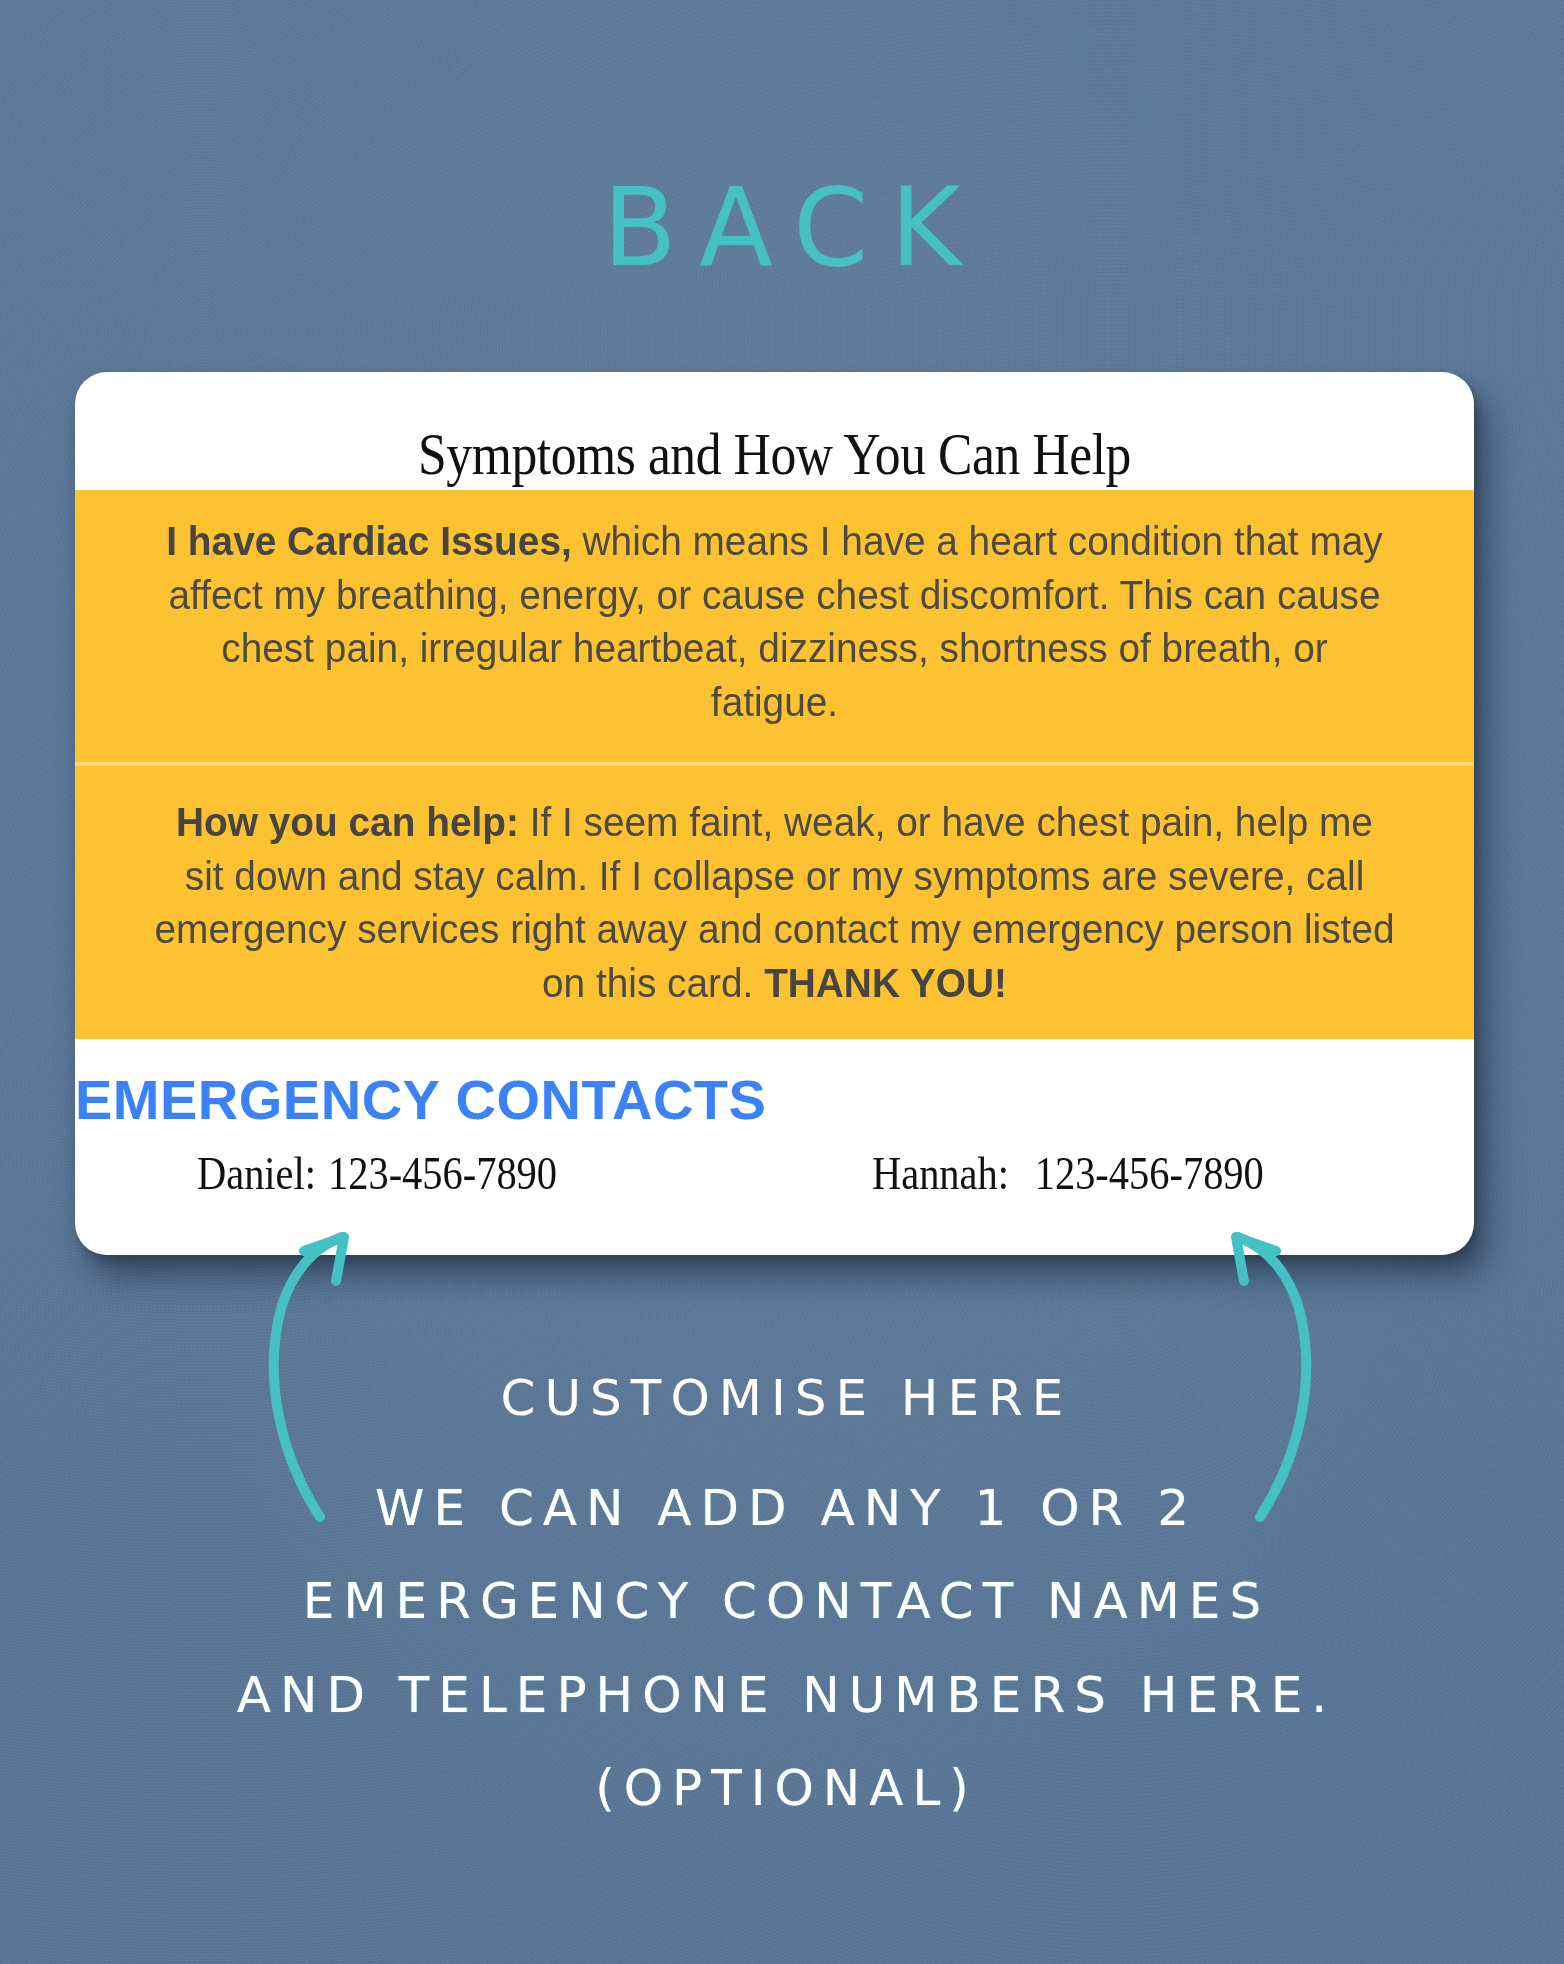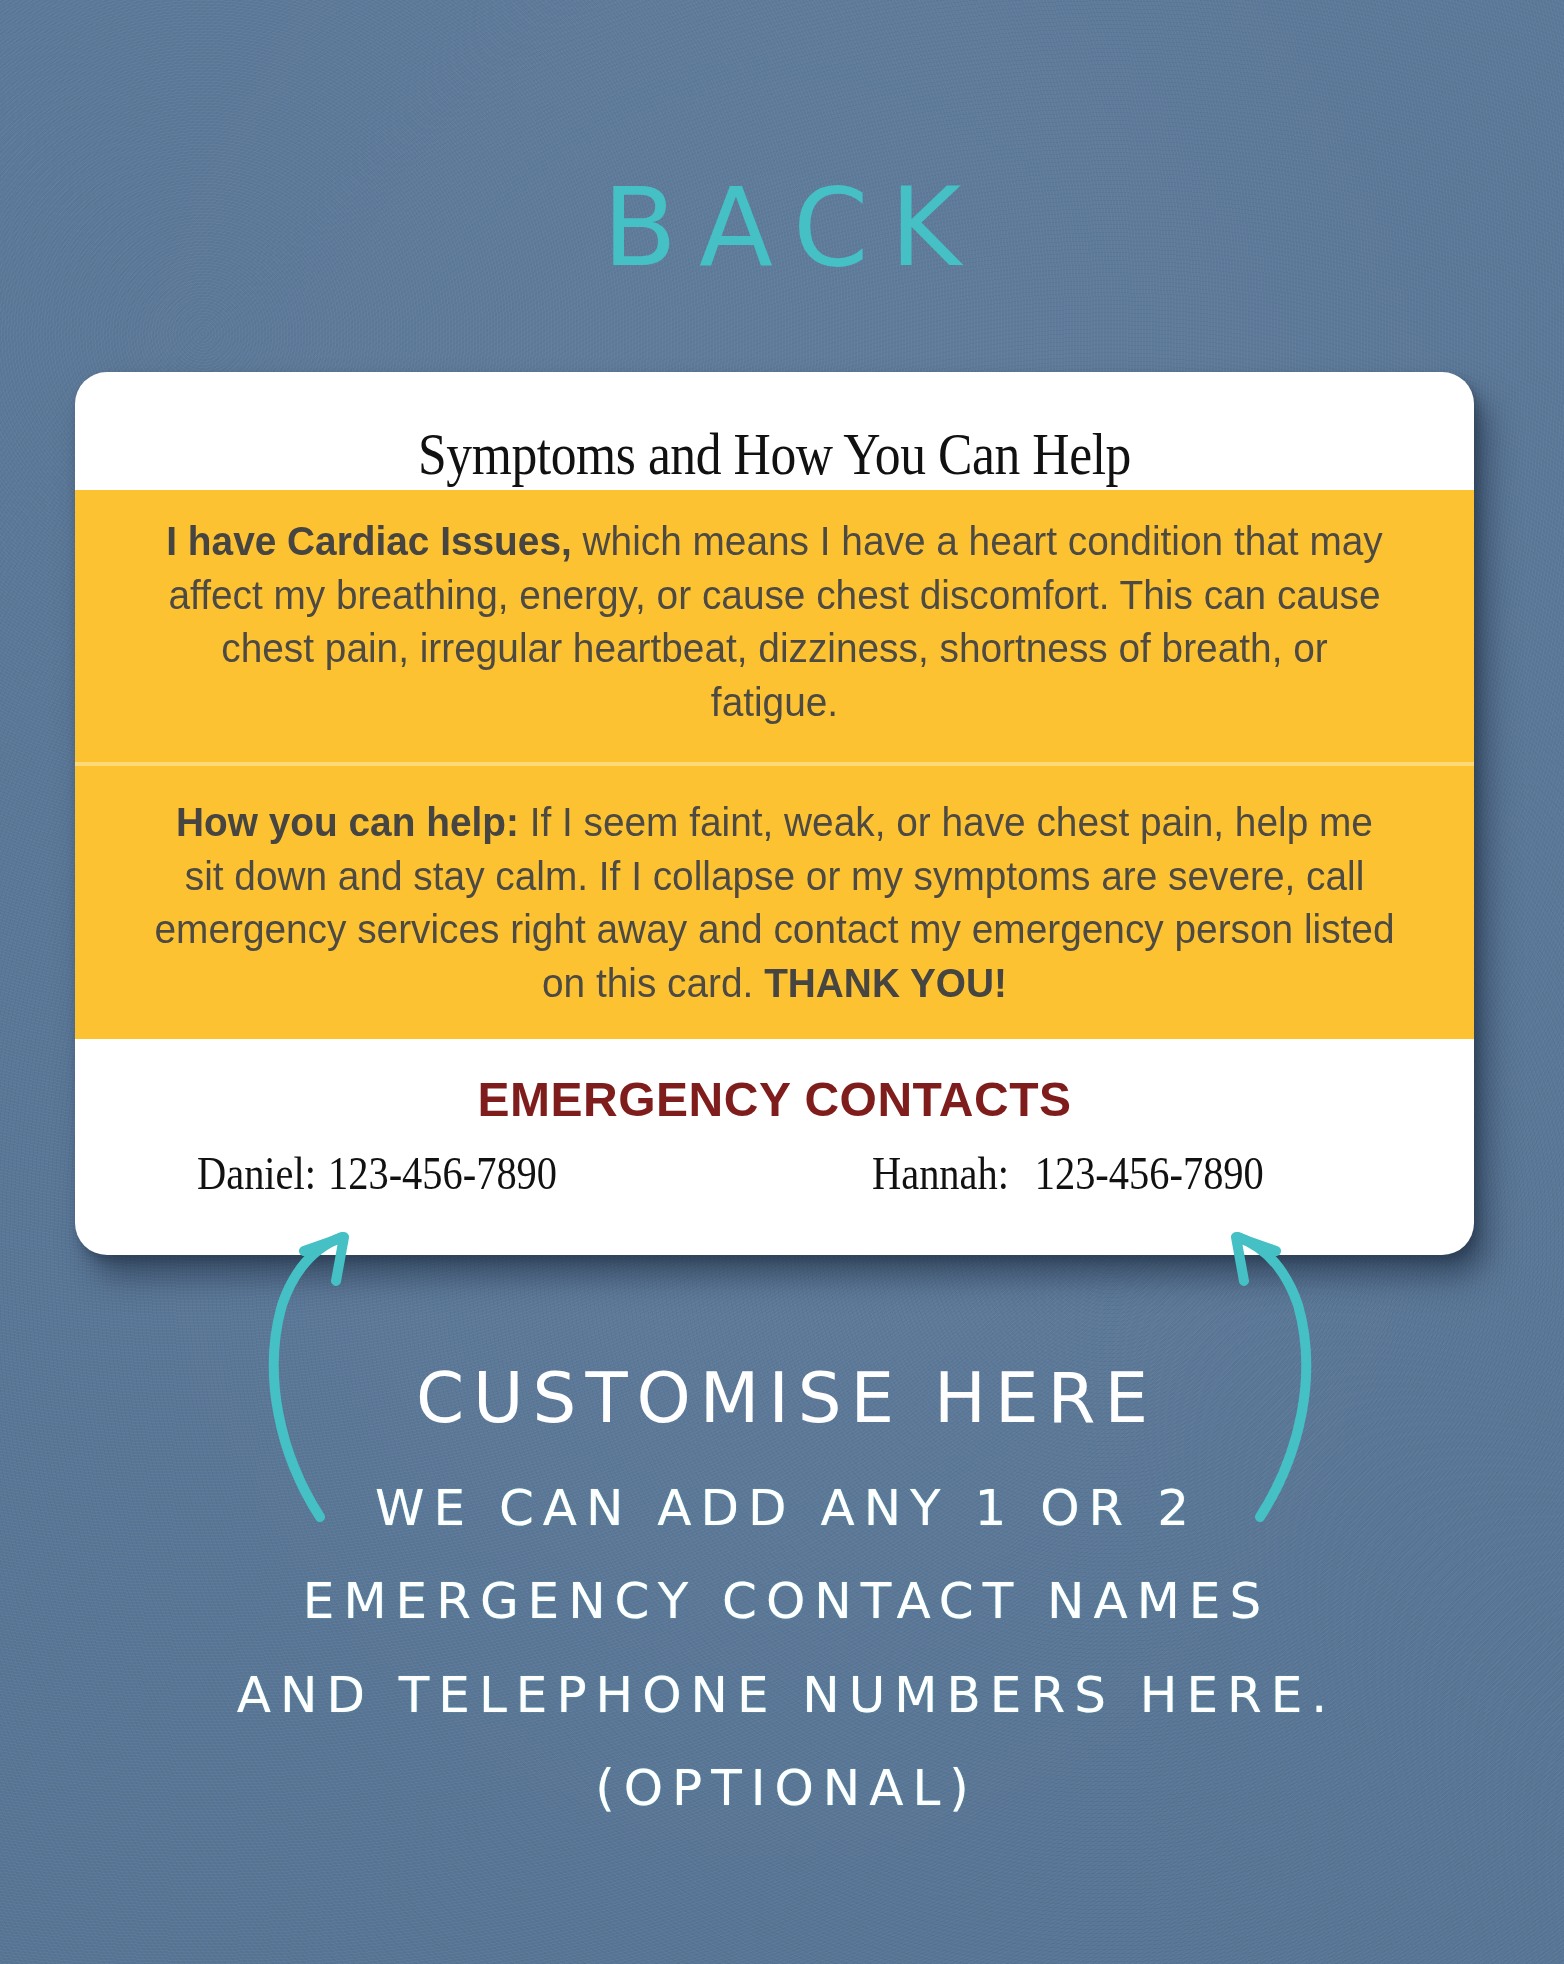--- a/index.html
+++ b/index.html
@@ -50,37 +50,37 @@
   .para {
     position:absolute; left:60px; width:1279px; text-align:center;
     font-family:"Liberation Sans", sans-serif; font-size:40px; color:#4d4a43;
     line-height:53.5px;
   }
   .para b { font-weight:700; color:#474541; }
   .p1 { top:25px; }
   .p2 { top:306px; }
   .para .inner { display:inline-block; transform:scaleX(0.97); transform-origin:center; }
   .ec-title {
-    position:absolute; left:0; top:696px; width:100%; text-align:center;
-    font-family:"Liberation Sans", sans-serif; font-weight:700; font-size:48px;
-    color:#7f1d1d; line-height:64px; letter-spacing:0.5px;
+    position:absolute; left:0; top:696px; width:100%; text-align:left;
+    font-family:"Liberation Sans", sans-serif; font-weight:700; font-size:56px;
+    color:#3b82f6; line-height:64px; letter-spacing:0.5px;
   }
   .contact {
     position:absolute; top:773px;
     font-family:"Liberation Serif", serif; font-size:47px; color:#111;
     line-height:56px; white-space:nowrap;
     transform:scaleX(0.86); transform-origin:left center;
   }
   .c1 { left:122px; }
   .c2 { left:797px; }
   .contact .num { margin-left:14px; }
   .c2 .num { margin-left:30px; }
   .arrow { position:absolute; }
   #customise-title {
-    top:1358px; color:#ffffff; font-size:69px; letter-spacing:9px; text-indent:9px;
+    top:1358px; color:#ffffff; font-size:50px; letter-spacing:9px; text-indent:9px;
     line-height:80px;
   }
   .sub {
     color:#ffffff; font-size:50px; letter-spacing:9px; text-indent:9px; line-height:60px;
     text-shadow: 0 0 1px rgba(120,230,225,0.9);
     text-align: center;
   }
   #sub-1 { top:1478px; }
   #sub-2 { top:1571px; }
   #sub-3 { top:1665px; }

